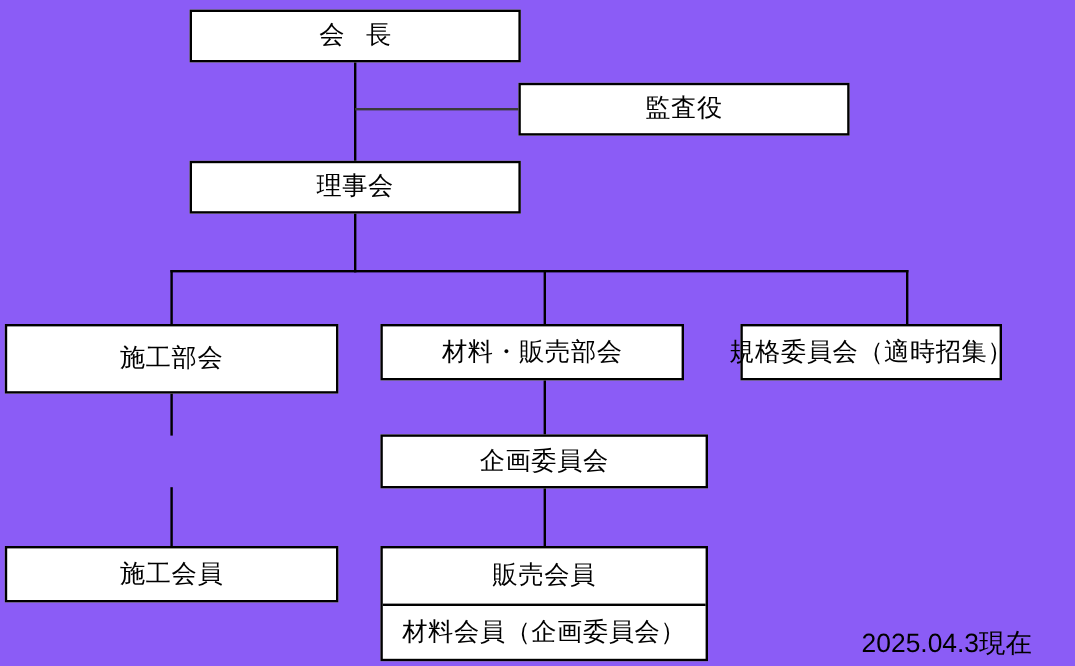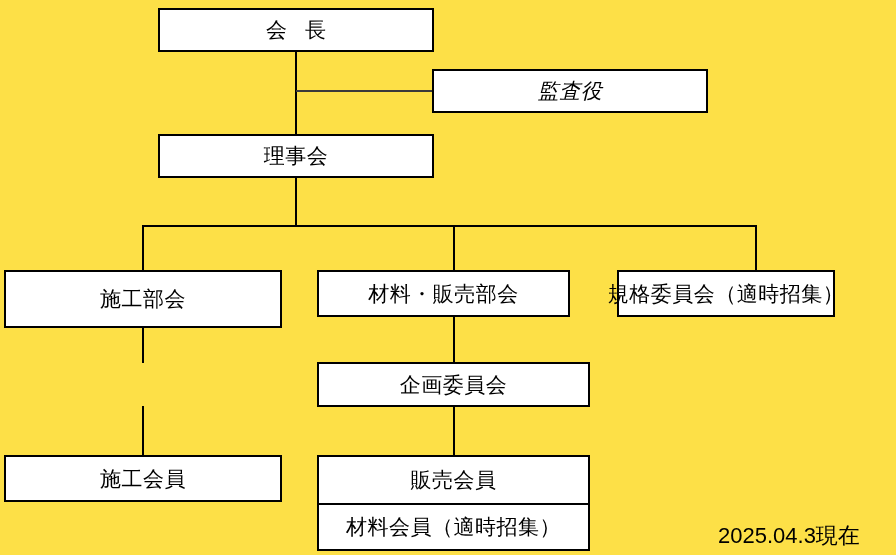--- a/index.html
+++ b/index.html
@@ -9,21 +9,21 @@
     background: #ffffff;
   }
   body {
     font-family: "Liberation Sans", "DejaVu Sans", sans-serif;
     color: #000000;
   }
   #chart-root {
     position: relative;
     width: 896px;
     height: 555px;
-    background: #fde047;
+    background: #8b5cf6;
     overflow: hidden;
   }
   
   .node {
     position: absolute;
     box-sizing: border-box;
     border: 2px solid #000000;
     background: #ffffff;
     display: flex;
     align-items: center;
@@ -98,21 +98,21 @@
   <div class="conn v" style="left:142px; top:316px; height:47px;"></div>
   <div class="conn v" style="left:142px; top:406px; height:50px;"></div>
 
   <div class="conn v" style="left:453px; top:316px; height:47px;"></div>
   <div class="conn v" style="left:453px; top:406px; height:50px;"></div>
 
   <div class="node" style="left:158px; top:8px; width:276px; height:44px;">
     <span class="node-label wide-space">会 長</span>
   </div>
 
-  <div class="node" style="left:432px; top:69px; width:276px; height:44px;font-style:italic;">
+  <div class="node" style="left:432px; top:69px; width:276px; height:44px;">
     <span class="node-label">監査役</span>
   </div>
 
   <div class="node" style="left:158px; top:134px; width:276px; height:44px;justify-content:center;">
     <span class="node-label">理事会</span>
   </div>
 
   <div class="node" style="left:4px; top:270px; width:278px; height:58px;">
     <span class="node-label">施工部会</span>
   </div>
@@ -132,19 +132,19 @@
 
   <div class="node" style="left:4px; top:455px; width:278px; height:47px;text-align:right;">
     <span class="node-label">施工会員</span>
   </div>
 
   <div class="node stacked" style="left:317px; top:455px; width:273px; height:96px;">
     <div class="stack-cell">
       <span class="node-label">販売会員</span>
     </div>
     <div class="stack-cell divider-top">
-      <span class="node-label">材料会員（適時招集）</span>
+      <span class="node-label">材料会員（企画委員会）</span>
     </div>
   </div>
 
   <div class="footer-note" style="left:718px; top:521px;">2025.04.3現在</div>
 
 </div>
 
 </body></html>

